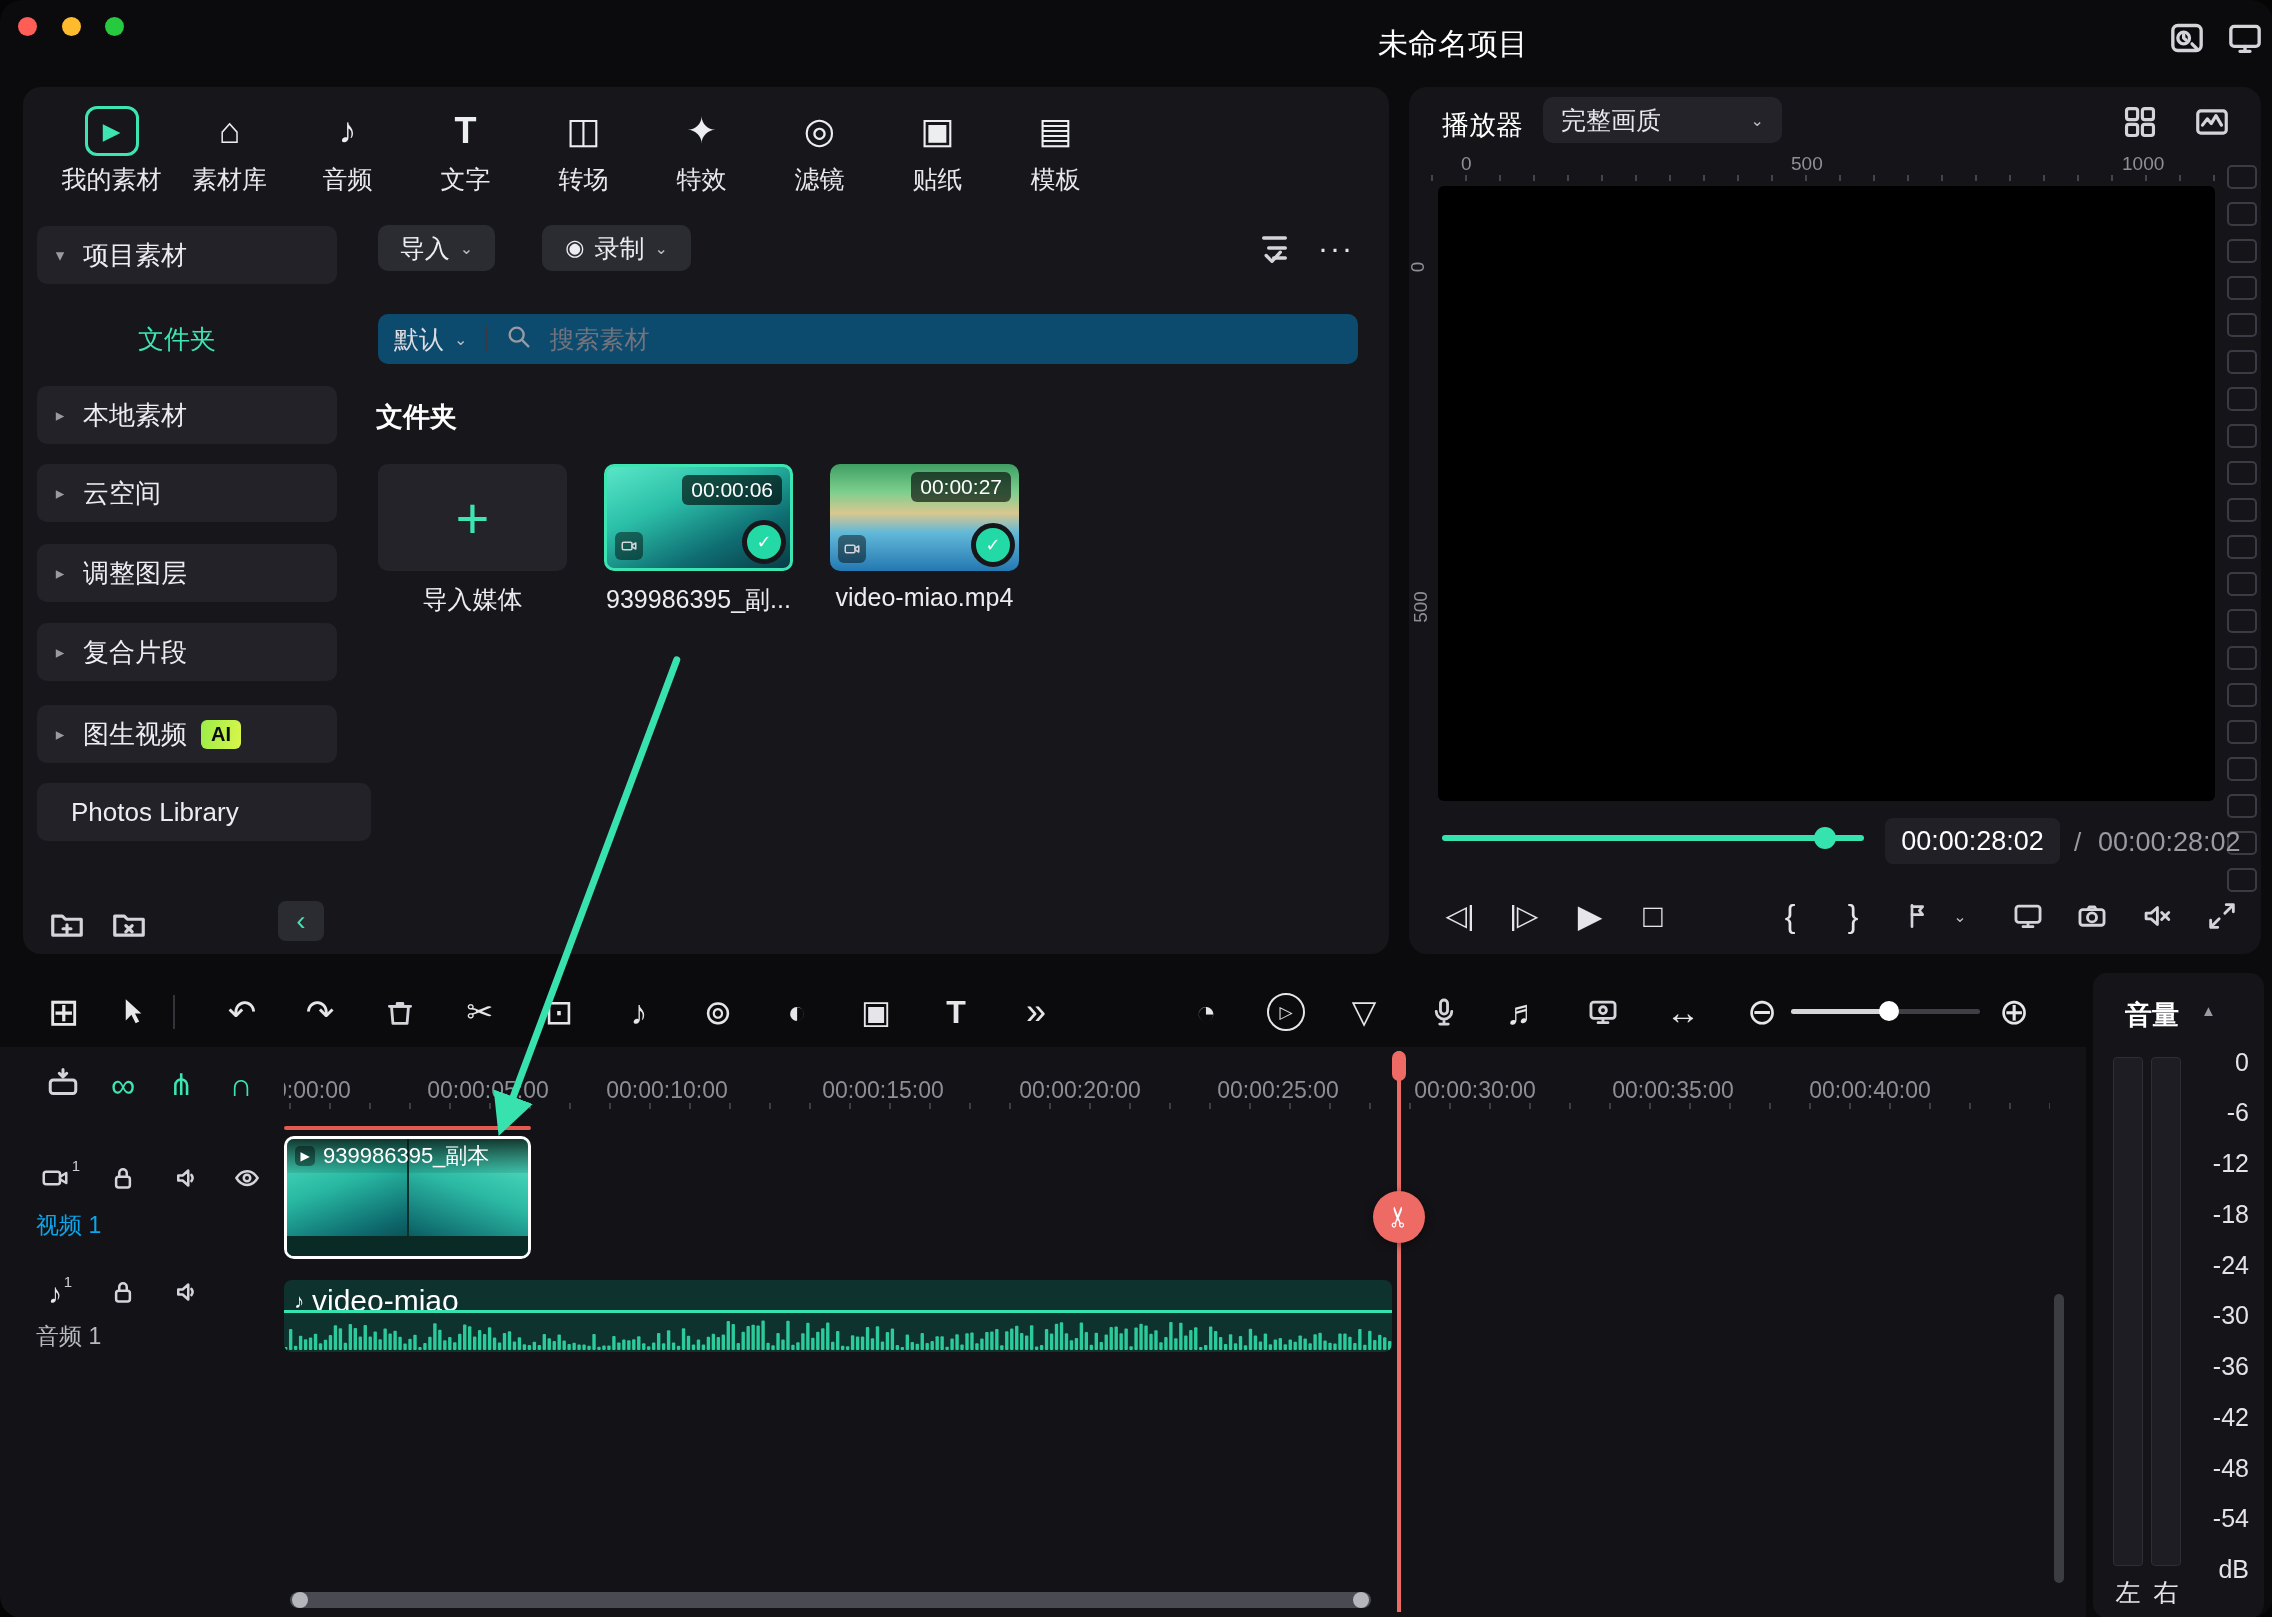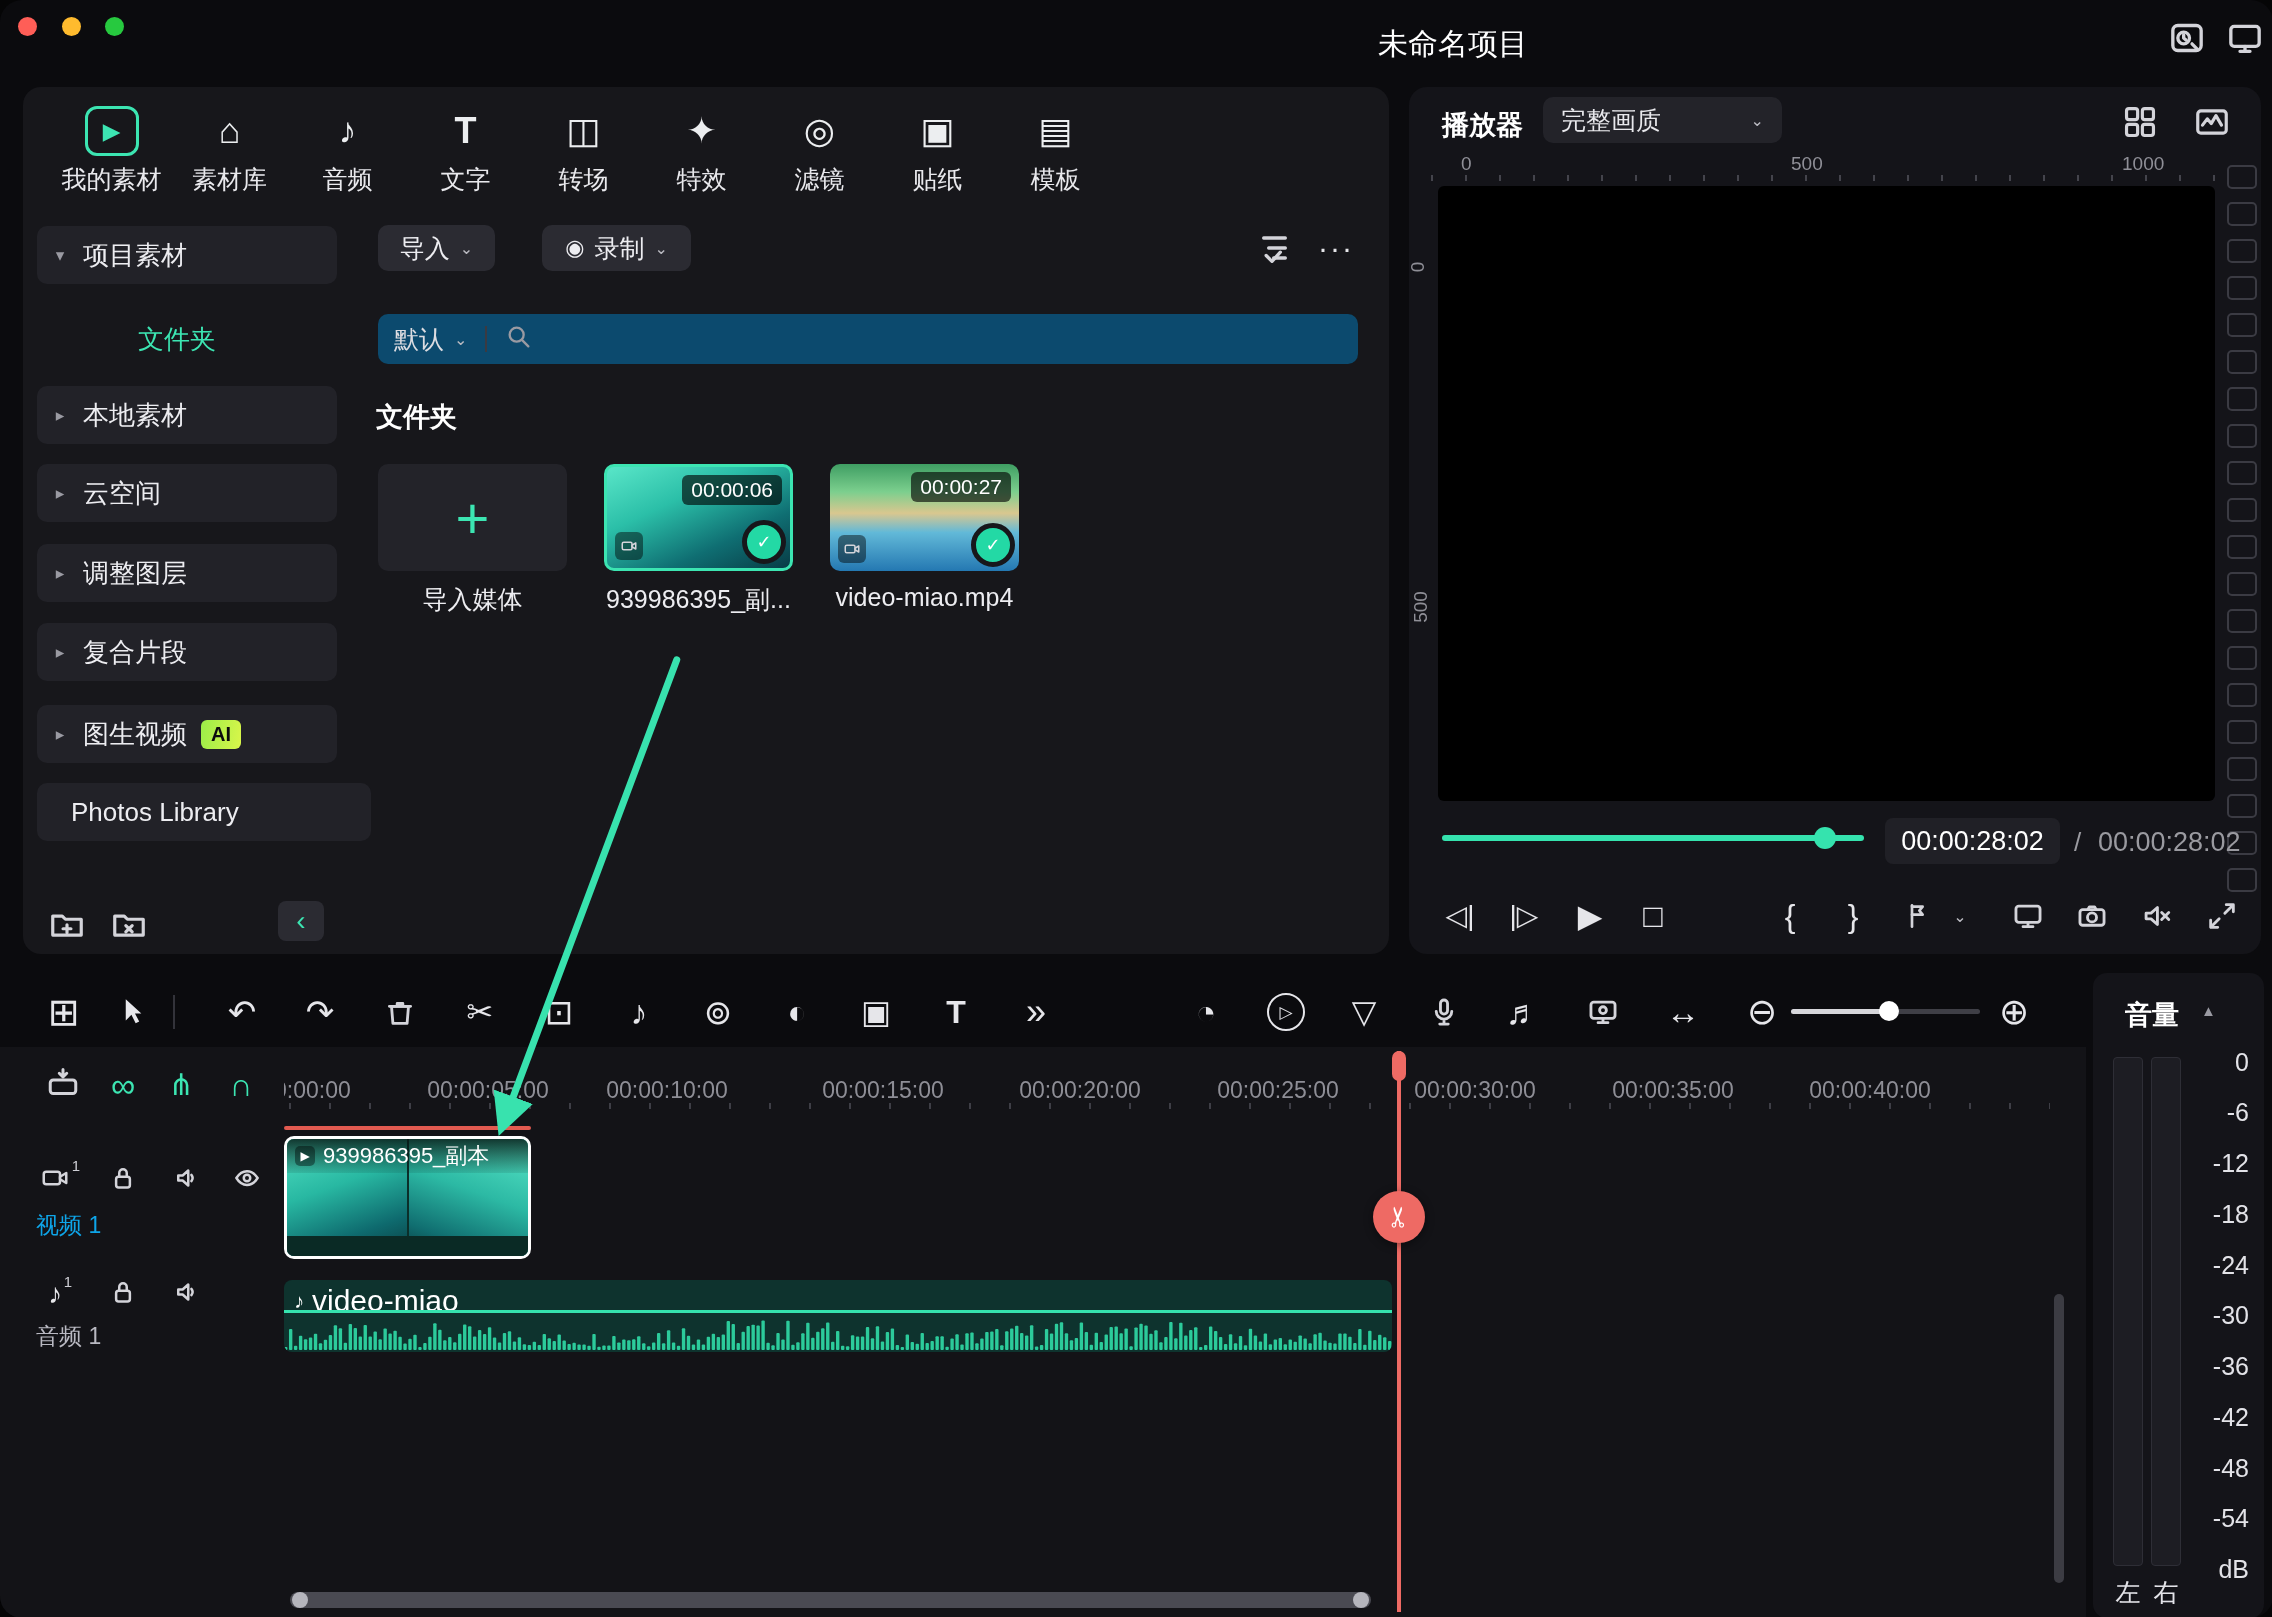--- a/index.html
+++ b/index.html
@@ -168,20 +168,21 @@
         <span>默认</span>
       </span>
       <span class="chev" style="margin-left:10px">⌄</span>
       <span class="sdiv"></span>
       <span style="margin-right:14px">
         <svg class="ic" width="28" height="28" viewBox="0 0 24 24" style="stroke:#9a9aa2">
             <circle cx="10" cy="10" r="6"></circle>
             <path d="M14.5 14.5L20 20"></path>
           </svg>
       </span>
+      <input style="flex: 1 1 0%; background: transparent; border: none; color: rgb(232, 232, 236); font-size: 25px; font-family: inherit;" placeholder="搜索素材">
     </div>
 
     <div class="abs" style="left:353px;top:312px;font-size:27px;font-weight:600;color:#ffffff">文件夹</div>
 
     <div class="thumb" style="left:355px;top:377px;background:#232329;display:flex;align-items:center;justify-content:center">
       <span class="teal" style="font-size:58px;font-weight:300">+</span>
     </div>
     <div class="tile-name" style="left:355px">导入媒体</div>
 
     <div class="thumb" style="left:581px;top:377px;background:linear-gradient(155deg,#59e6c8 0%,#2bbfa8 35%,#0f6e72 70%,#083c46 100%);border:3px solid #3ce5b2;box-sizing:border-box">
@@ -203,21 +204,21 @@
             <rect x="3" y="7" width="13" height="10" rx="2"></rect>
             <path d="M16 11l5-3v8l-5-3z"></path>
           </svg>
       </span>
       <span class="chk">✓</span>
     </div>
     <div class="tile-name" style="left:807px">video-miao.mp4</div>
   </div>
 
   <div class="panel" style="left:1409px;top:87px;width:852px;height:867px;background:#141419">
-    <div class="abs" style="left:33px;top:20px;font-size:27px;font-weight:700;color:#ffffff">播放器</div>
+    <div class="abs" style="left:33px;top:20px;font-size:27px;font-weight:400;color:#ffffff">播放器</div>
     <div class="abs flex" style="left:134px;top:10px;width:239px;height:46px;background:#232329;border-radius:10px;padding:0 18px;box-sizing:border-box;justify-content:space-between;cursor: pointer">
       <span style="font-size:25px">完整画质</span>
       <span class="chev">⌄</span>
     </div>
     <div class="abs" style="left:712px;top:16px;cursor:pointer">
       <svg class="ic" width="38" height="38" viewBox="0 0 24 24">
           <rect x="3.5" y="3.5" width="7" height="7" rx="1.5"></rect>
           <rect x="13.5" y="3.5" width="7" height="7" rx="1.5"></rect>
           <rect x="3.5" y="13.5" width="7" height="7" rx="1.5"></rect>
           <rect x="13.5" y="13.5" width="7" height="7" rx="1.5"></rect>

